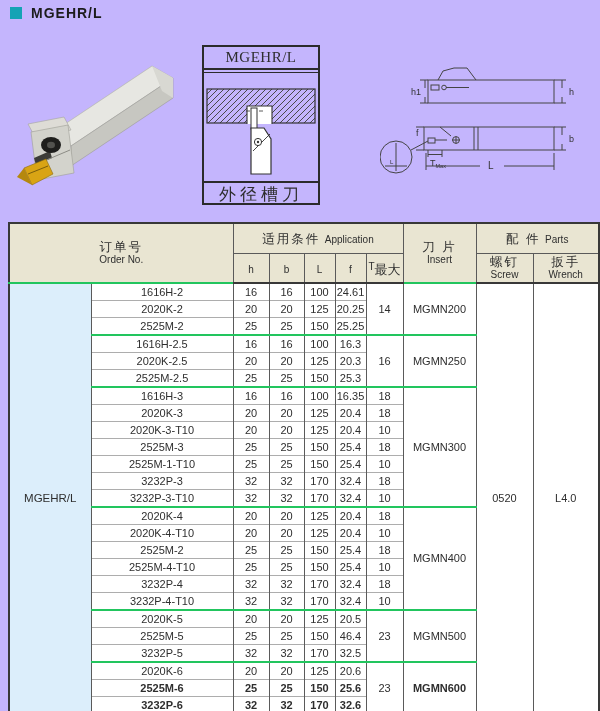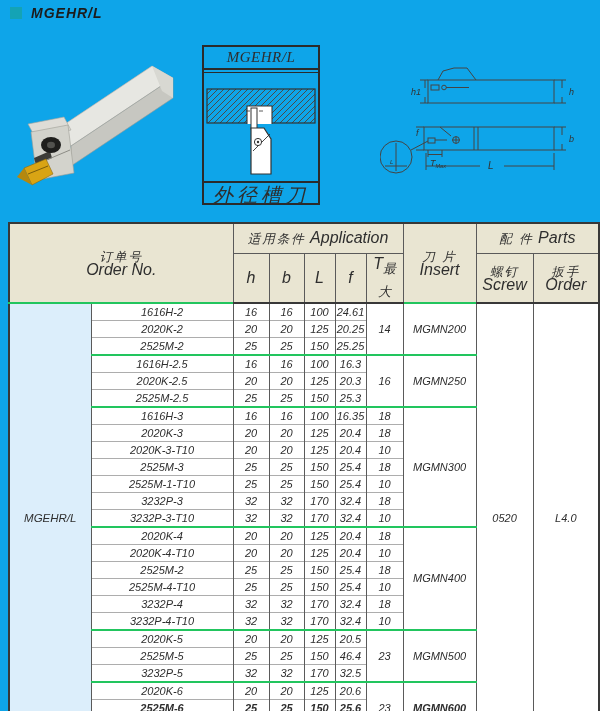--- a/index.html
+++ b/index.html
@@ -1,47 +1,47 @@
 <!DOCTYPE html>
 <html><head>
 <meta charset="utf-8">
 <style>
   html,body{margin:0;padding:0;background:#fff;}
-  .page{position:relative;width:600px;height:711px;background:#0ea5e9;overflow:hidden;
-        font-family:"Liberation Sans",sans-serif;color:#2e2e2e;font-style:italic;}
+  .page{position:relative;width:600px;height:711px;background:#c4b5fd;overflow:hidden;
+        font-family:"Liberation Sans",sans-serif;color:#2e2e2e;}
 
   
   .heading{position:absolute;left:10px;top:5px;display:flex;align-items:center;gap:9px;}
   .heading-square{width:12px;height:12px;background:#14a3b5;display:inline-block;}
   .heading-text{font-size:14px;font-weight:600;letter-spacing:1px;color:#1c1c1c;}
 
   
   .photo{position:absolute;left:10px;top:46px;width:186px;height:164px;}
   .diagram{position:absolute;left:202px;top:45px;width:118px;height:160px;
            border:2px solid #2b2b2b;box-sizing:border-box;display:flex;flex-direction:column;
            font-family:"Liberation Serif",serif;}
   .diagram-title{height:21px;line-height:21px;text-align:center;font-size:15px;
                  border-bottom:2px solid #2b2b2b;letter-spacing:.5px;}
   .diagram-canvas{flex:1;border-top:1px solid #2b2b2b;margin-top:2px;}
   .diagram-canvas svg{display:block;width:100%;height:100%;}
   .diagram-caption{height:24px;line-height:24px;border-top:2px solid #2b2b2b;
-                   text-align:center;font-size:20px;letter-spacing:4px;}
+                   text-align:center;font-size:17px;letter-spacing:4px;}
   .drawings{position:absolute;left:380px;top:54px;width:212px;height:148px;}
   .drawings svg{display:block;width:100%;height:100%;}
 
   
   table.spec{position:absolute;left:8px;top:222px;width:590px;border-collapse:collapse;
              table-layout:fixed;border:2px solid #383838;}
   .spec th,.spec td{box-sizing:border-box;text-align:center;vertical-align:middle;
              border-left:1px solid #5a5a5a;overflow:hidden;}
   .spec thead th{background:#e9e5d2;font-weight:400;border-bottom:1px solid #5a5a5a;}
   .spec thead tr:first-child th{height:30px;}
   .spec thead tr:last-child th{height:22px;border-bottom:2px solid #383838;}
   .zh{font-size:12.5px;letter-spacing:2px;}
-  .en{font-size:16px;letter-spacing:0;}
+  .en{font-size:10px;letter-spacing:0;}
   .hdr-2line .zh{display:block;line-height:14px;}
   .hdr-2line .en{display:block;line-height:12px;text-align:center;}
   .sub{font-size:13px;vertical-align:sub;letter-spacing:0;}
   .spec tbody td{height:17px;line-height:16px;font-size:11px;padding:0;
                  border-top:1px solid #adadad;background:#fff;}
   .spec tbody tr.gstart td{border-top:2px solid #22c55e;}
   .spec tbody td.series{background:#dceefb;font-size:11.5px;border-top:none;}
   .spec tbody tr.bold td{font-weight:700;}
   .spec tbody td.bold{font-weight:700;}
 
@@ -182,21 +182,21 @@
         <th><span class="en">b</span></th>
         <th><span class="en">L</span></th>
         <th><span class="en">f</span></th>
         <th><span class="en">T</span><span class="sub">最大</span></th>
         <th class="hdr-2line">
           <span class="zh">螺钉</span>
           <span class="en">Screw</span>
         </th>
         <th class="hdr-2line">
           <span class="zh">扳手</span>
-          <span class="en">Order</span>
+          <span class="en">Wrench</span>
         </th>
       </tr>
     </thead>
     <tbody>
         <tr class="gstart">
           <td rowspan="25" class="series">MGEHR/L</td>
           <td>1616H-2</td>
           <td>16</td>
           <td>16</td>
           <td>100</td>

